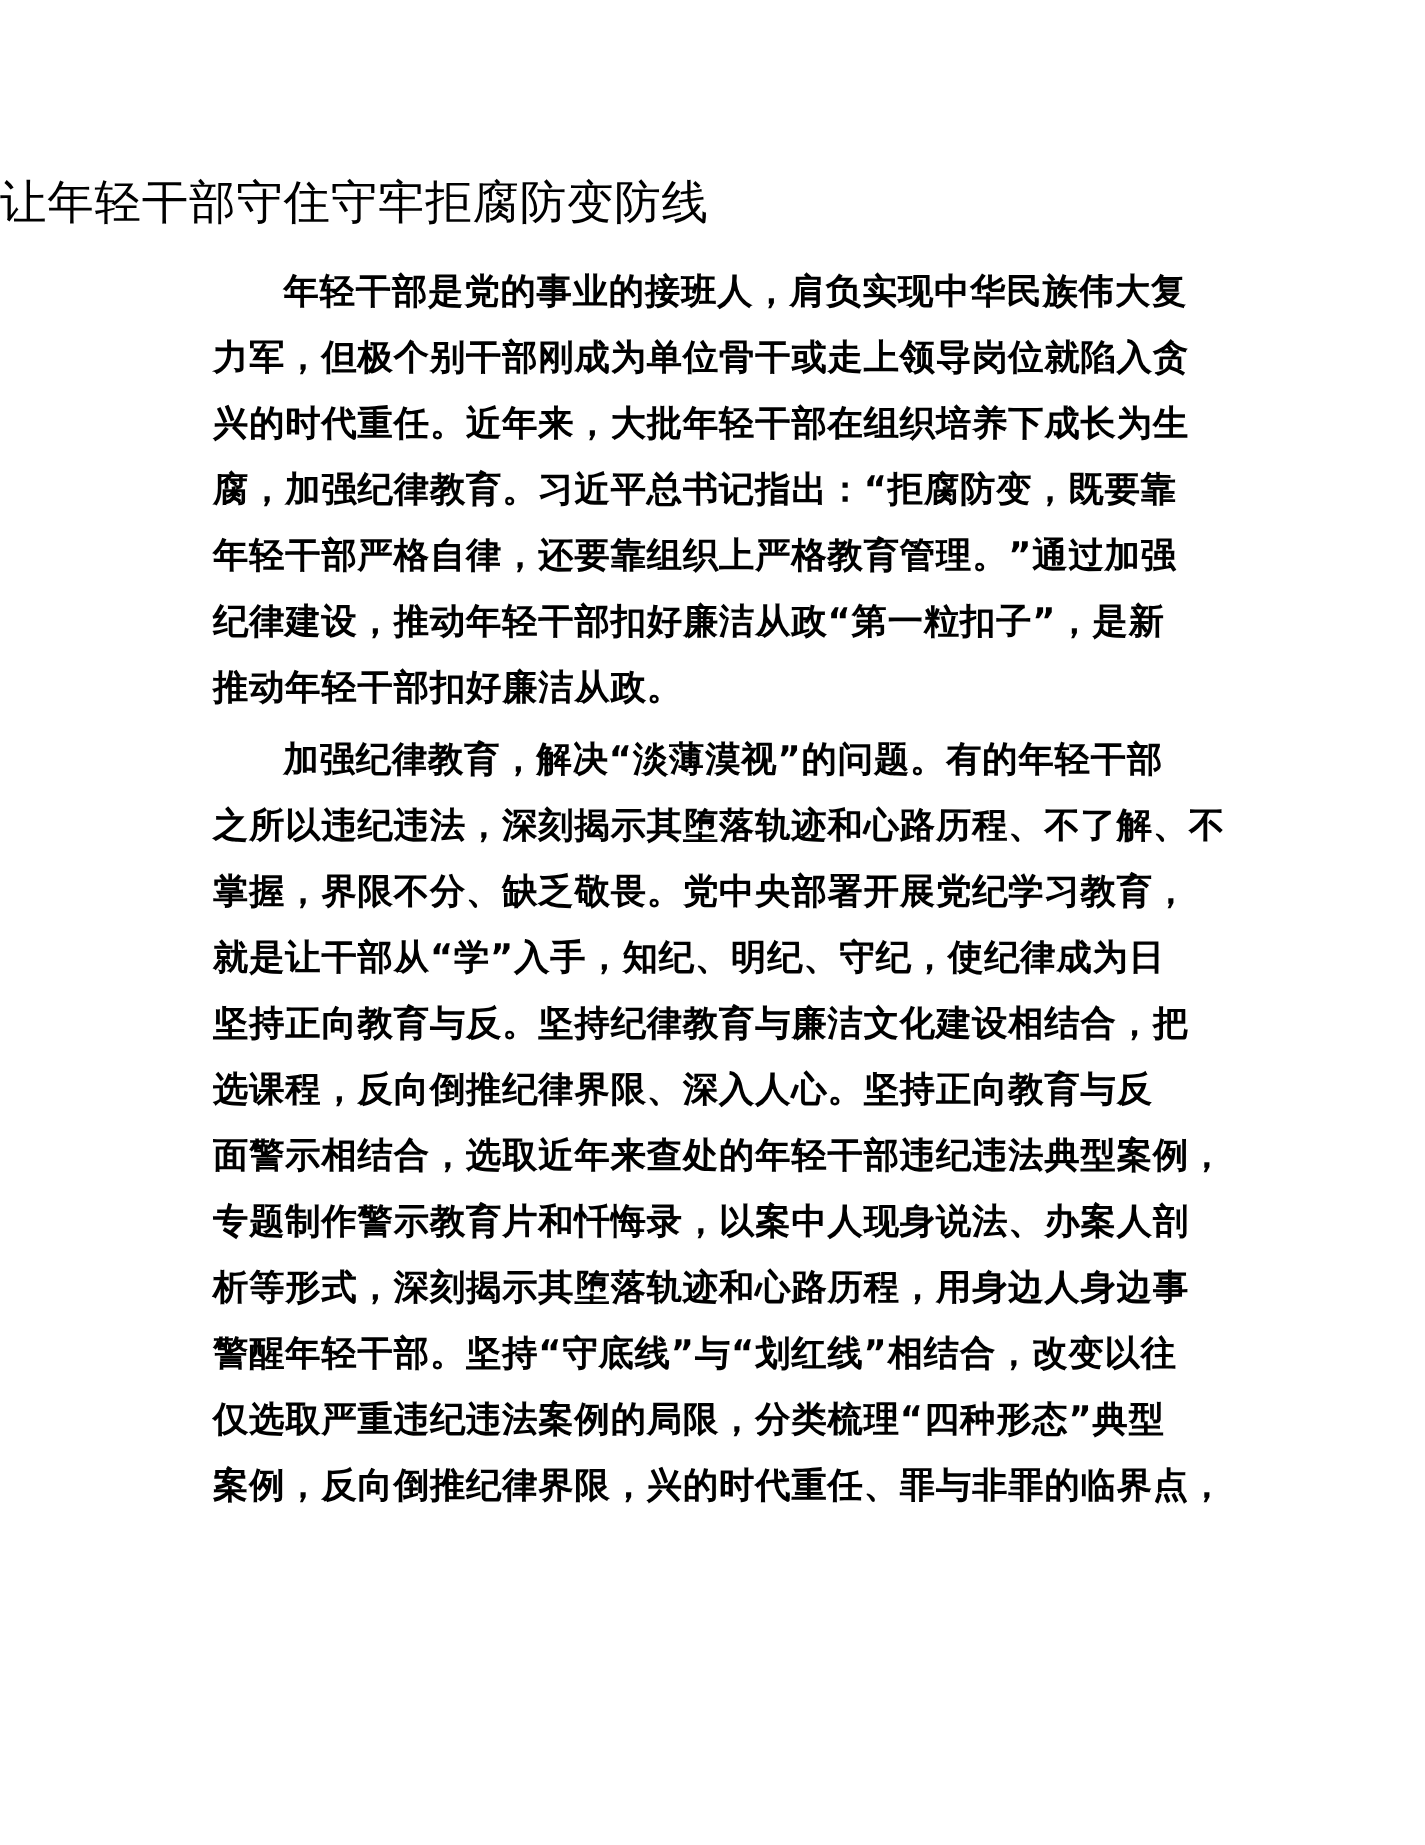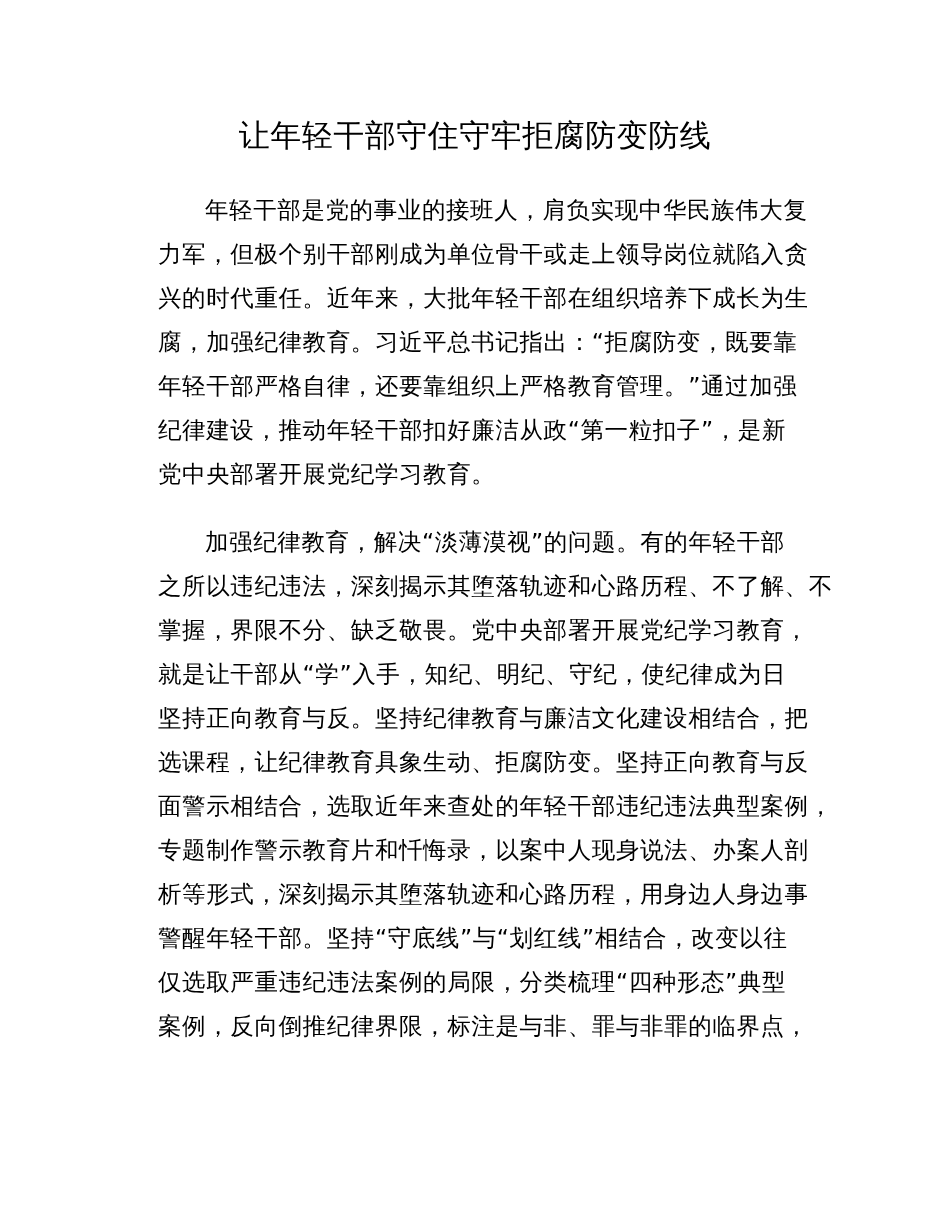--- a/index.html
+++ b/index.html
@@ -1,47 +1,47 @@
 <!DOCTYPE html>
 <html><head>
 <meta charset="utf-8">
 <style>
   html, body { margin: 0; padding: 0; background: #ffffff; }
   body { width: 950px; height: 1230px; position: relative; overflow: hidden;
          font-family: "DejaVu Sans", "Liberation Sans", sans-serif; color: #000; }
-  .title { position: absolute; top: 113px; left: 0; width: 950px; text-align: center;
+  .title { position: absolute; top: 113px; left: 0; width: 950px; text-align: left;
            font-size: 31px; line-height: 44px; letter-spacing: 0.5px; }
-  .para { position: absolute; left: 142px; width: 690px; margin: 16px; }
+  .para { position: absolute; left: 142px; width: 690px; margin: 0; font-weight: bold; }
   .line { display: block; white-space: nowrap; font-size: 23.5px; line-height: 44px;
           height: 44px; letter-spacing: 0.6px; }
   .indent { padding-left: 47px; }
   #p1 { top: 172px; }
-  #p2 { top: 504px; }
+  #p2 { top: 484px; }
 </style>
 </head>
 <body>
 
 <h1 class="title" style="margin:0;font-weight:normal;">让年轻干部守住守牢拒腐防变防线</h1>
 
 <div class="para" id="p1">
   <span class="line indent">年轻干部是党的事业的接班人，肩负实现中华民族伟大复</span>
   <span class="line">力军，但极个别干部刚成为单位骨干或走上领导岗位就陷入贪</span>
   <span class="line">兴的时代重任。近年来，大批年轻干部在组织培养下成长为生</span>
   <span class="line">腐，加强纪律教育。习近平总书记指出：“拒腐防变，既要靠</span>
   <span class="line">年轻干部严格自律，还要靠组织上严格教育管理。”通过加强</span>
   <span class="line">纪律建设，推动年轻干部扣好廉洁从政“第一粒扣子”，是新</span>
-  <span class="line">党中央部署开展党纪学习教育。</span>
+  <span class="line">推动年轻干部扣好廉洁从政。</span>
 </div>
 
 <div class="para" id="p2">
   <span class="line indent">加强纪律教育，解决“淡薄漠视”的问题。有的年轻干部</span>
   <span class="line">之所以违纪违法，深刻揭示其堕落轨迹和心路历程、不了解、不</span>
   <span class="line">掌握，界限不分、缺乏敬畏。党中央部署开展党纪学习教育，</span>
   <span class="line">就是让干部从“学”入手，知纪、明纪、守纪，使纪律成为日</span>
   <span class="line">坚持正向教育与反。坚持纪律教育与廉洁文化建设相结合，把</span>
-  <span class="line">选课程，让纪律教育具象生动、拒腐防变。坚持正向教育与反</span>
+  <span class="line">选课程，反向倒推纪律界限、深入人心。坚持正向教育与反</span>
   <span class="line">面警示相结合，选取近年来查处的年轻干部违纪违法典型案例，</span>
   <span class="line">专题制作警示教育片和忏悔录，以案中人现身说法、办案人剖</span>
   <span class="line">析等形式，深刻揭示其堕落轨迹和心路历程，用身边人身边事</span>
   <span class="line">警醒年轻干部。坚持“守底线”与“划红线”相结合，改变以往</span>
   <span class="line">仅选取严重违纪违法案例的局限，分类梳理“四种形态”典型</span>
-  <span class="line">案例，反向倒推纪律界限，标注是与非、罪与非罪的临界点，</span>
+  <span class="line">案例，反向倒推纪律界限，兴的时代重任、罪与非罪的临界点，</span>
 </div>
 
 </body></html>

